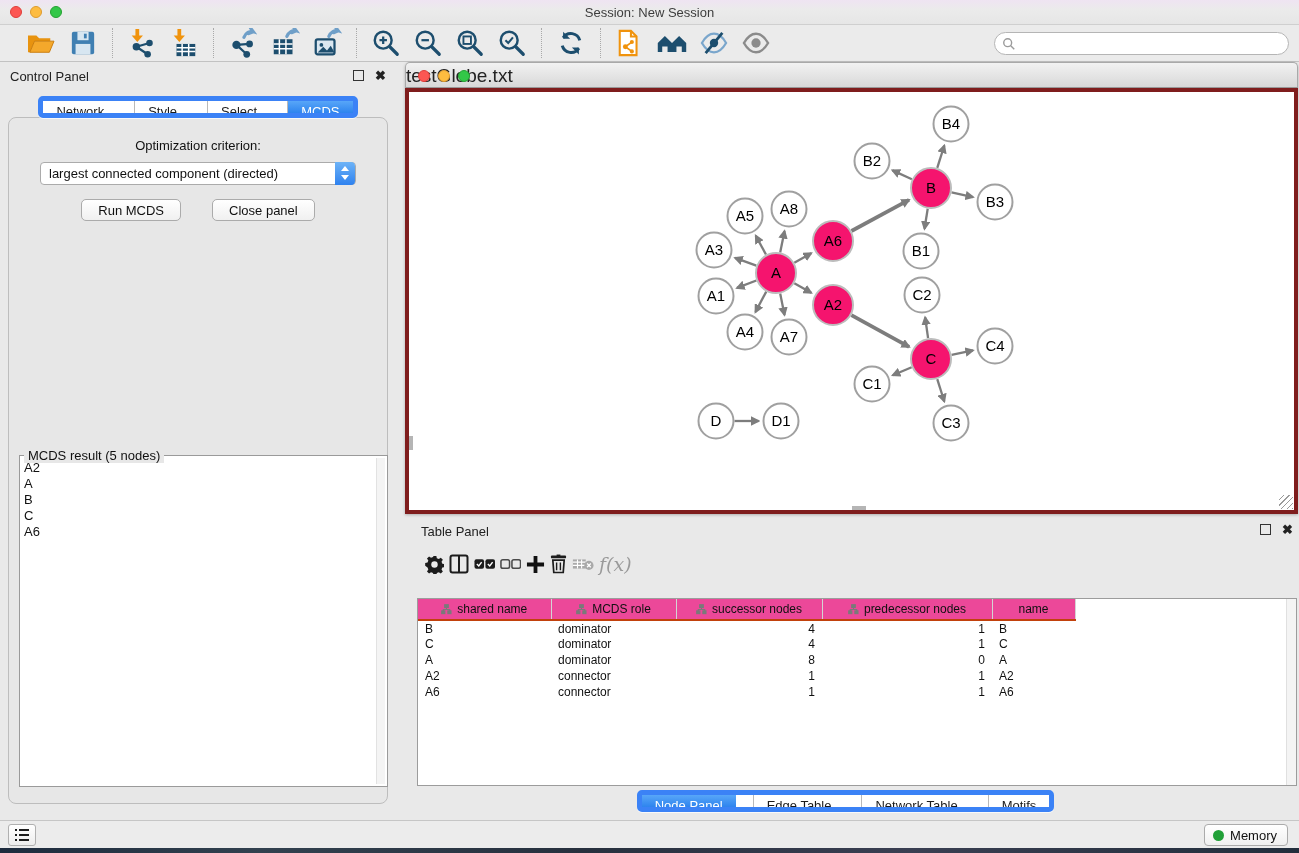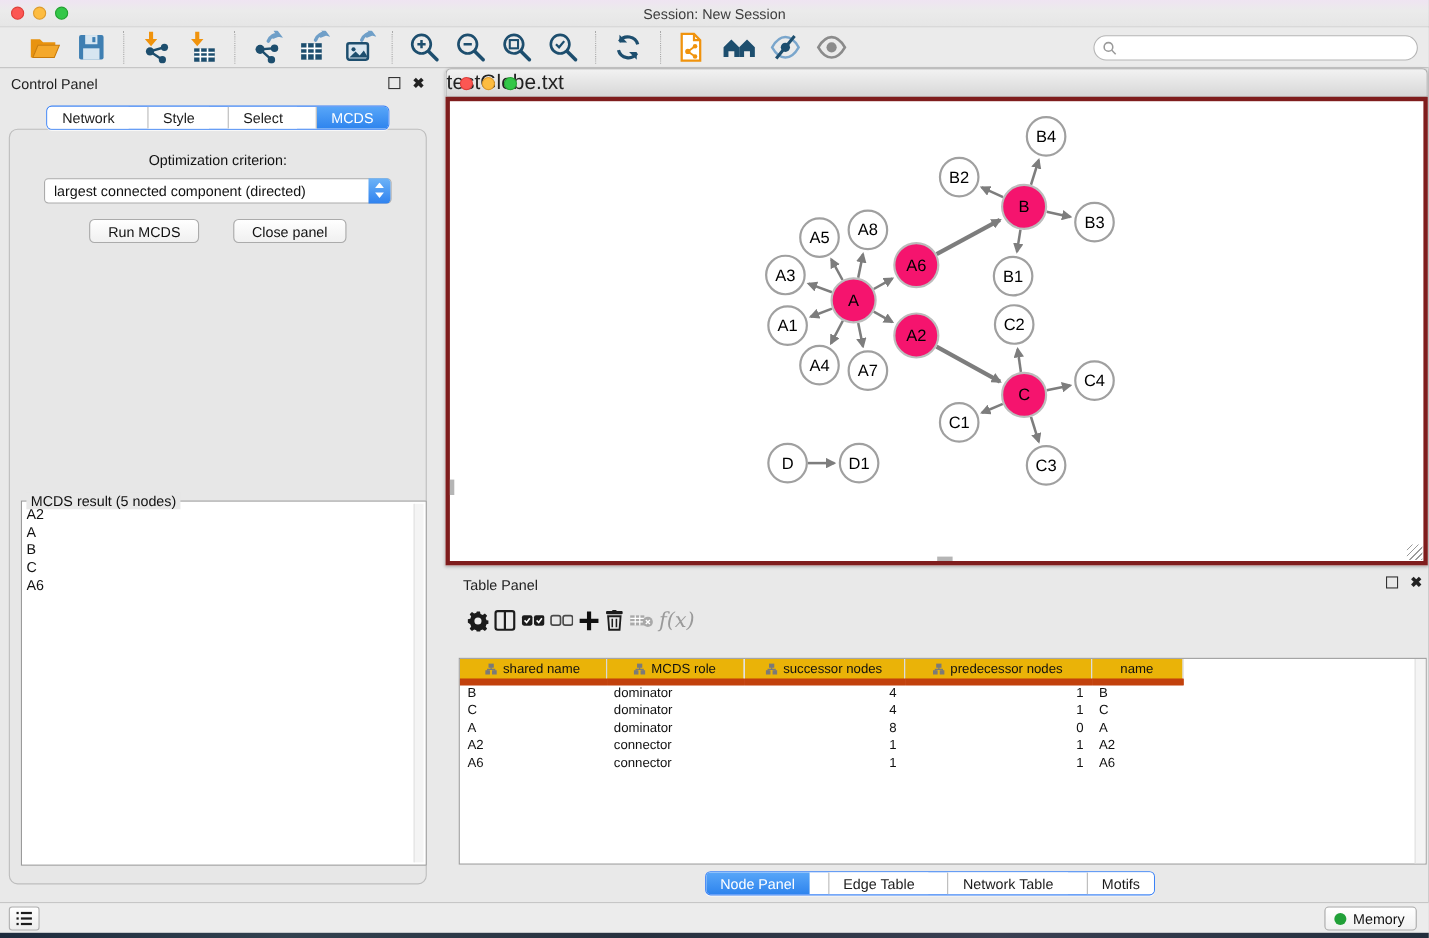--- a/index.html
+++ b/index.html
@@ -29,21 +29,21 @@
   .search-wrap input { border:none; outline:none; flex:1; height:19px; font-size:13px; background:transparent; }
 
   
   .control-panel { position:absolute; left:4px; top:66px; width:388px; height:750px; }
   .cp-header { position:relative; height:24px; }
   .cp-header .cp-title { font-size:13px; color:#222; padding-left:6px; line-height:22px; }
   .panel-icons { position:absolute; right:6px; top:4px; display:flex; gap:11px; align-items:center; }
   .float-box { width:11px; height:11px; border:1.5px solid #333; display:inline-block; }
   .close-x { font-size:13px; font-weight:bold; color:#222; line-height:11px; }
 
-  .seg { display:inline-flex; border:1px solid #3b82f6; border-radius:5px; overflow:hidden;
+  .seg { display:inline-flex; border:5px solid #3b82f6; border-radius:5px; overflow:hidden;
     background:#fff; height:22px; box-shadow:0 1px 0 rgba(255,255,255,.7);gap:17px; }
   .seg .tab { padding:0 13px; line-height:21px; font-size:13px; color:#1b1b1b; background:#fff;
     border-left:1px solid #b9b9b9; cursor:pointer; white-space:nowrap; }
   .seg .tab:first-child { border-left:none; }
   .seg .tab.active { background:linear-gradient(#58a6f8,#2e84ee); color:#fff; }
   .cp-tabs-row { text-align:center; margin-top:6px; position:relative; z-index:2; }
 
   .cp-box { position:absolute; left:4px; right:4px; top:51px; bottom:12px;
     border:1px solid #bdbdbd; border-radius:8px; background:#e7e7e7; }
   .opt-label { text-align:center; font-size:13px; color:#111; margin-top:20px; }
@@ -86,21 +86,21 @@
   .table-panel { position:absolute; left:392px; top:520px; width:907px; height:300px; }
   .tp-header { position:relative; height:24px; }
   .tp-header .tp-title { font-size:13px; color:#222; padding-left:29px; line-height:24px; }
   .tp-toolbar { display:flex; align-items:center; gap:5px; height:40px; padding-left:33px; }
   .tp-btn { display:flex; align-items:center; justify-content:center; cursor:pointer; }
   .fx-label { font-family:"DejaVu Serif", serif; font-style:italic; font-size:19px; color:#9a9a9a; }
 
   .data-table { position:absolute; left:25px; right:2px; top:78px; bottom:34px; background:#fff;
     border:1px solid #9c9c9c; overflow:hidden; }
   table.grid { border-collapse:collapse; table-layout:fixed; }
-  table.grid th { background:#eab308; border-right:1px solid #d4d4d4; border-bottom:6px solid #c2410c;
+  table.grid th { background:#ec4899; border-right:1px solid #d4d4d4; border-bottom:2px solid #c2410c;
     font-size:12px; font-weight:normal; color:#111; height:21px; text-align:center; overflow:hidden; white-space:nowrap; }
   table.grid th .th-inner { display:flex; align-items:center; justify-content:center; gap:5px; }
   table.grid td { font-size:12px; color:#111; height:16px; padding:0 7px; white-space:nowrap; overflow:hidden; }
   td.num { text-align:right; }
   .tbl-scroll { position:absolute; top:0; bottom:0; right:0; width:10px; background:#f4f4f4;
     border-left:1px solid #e0e0e0; }
   .tp-tabs-row { position:absolute; bottom:6px; left:0; right:0; text-align:center; }
 
   
   .statusbar { position:absolute; left:0; right:0; top:820px; height:28px; background:#ececec;

